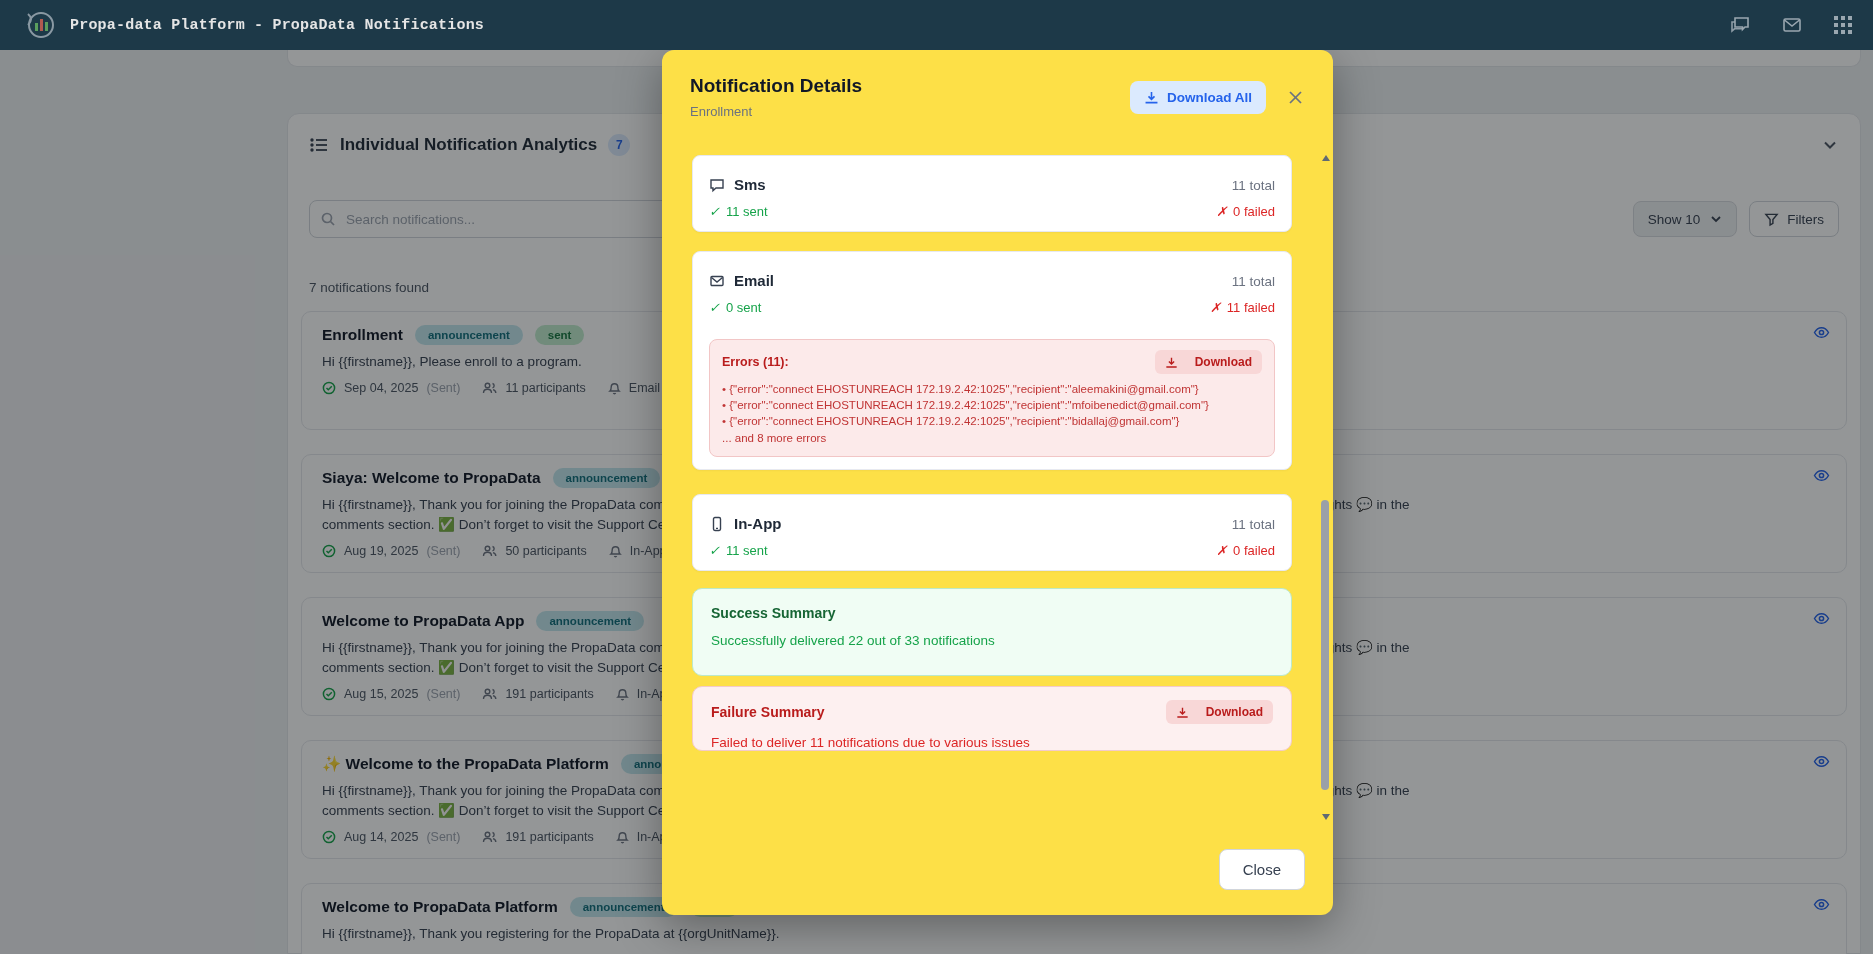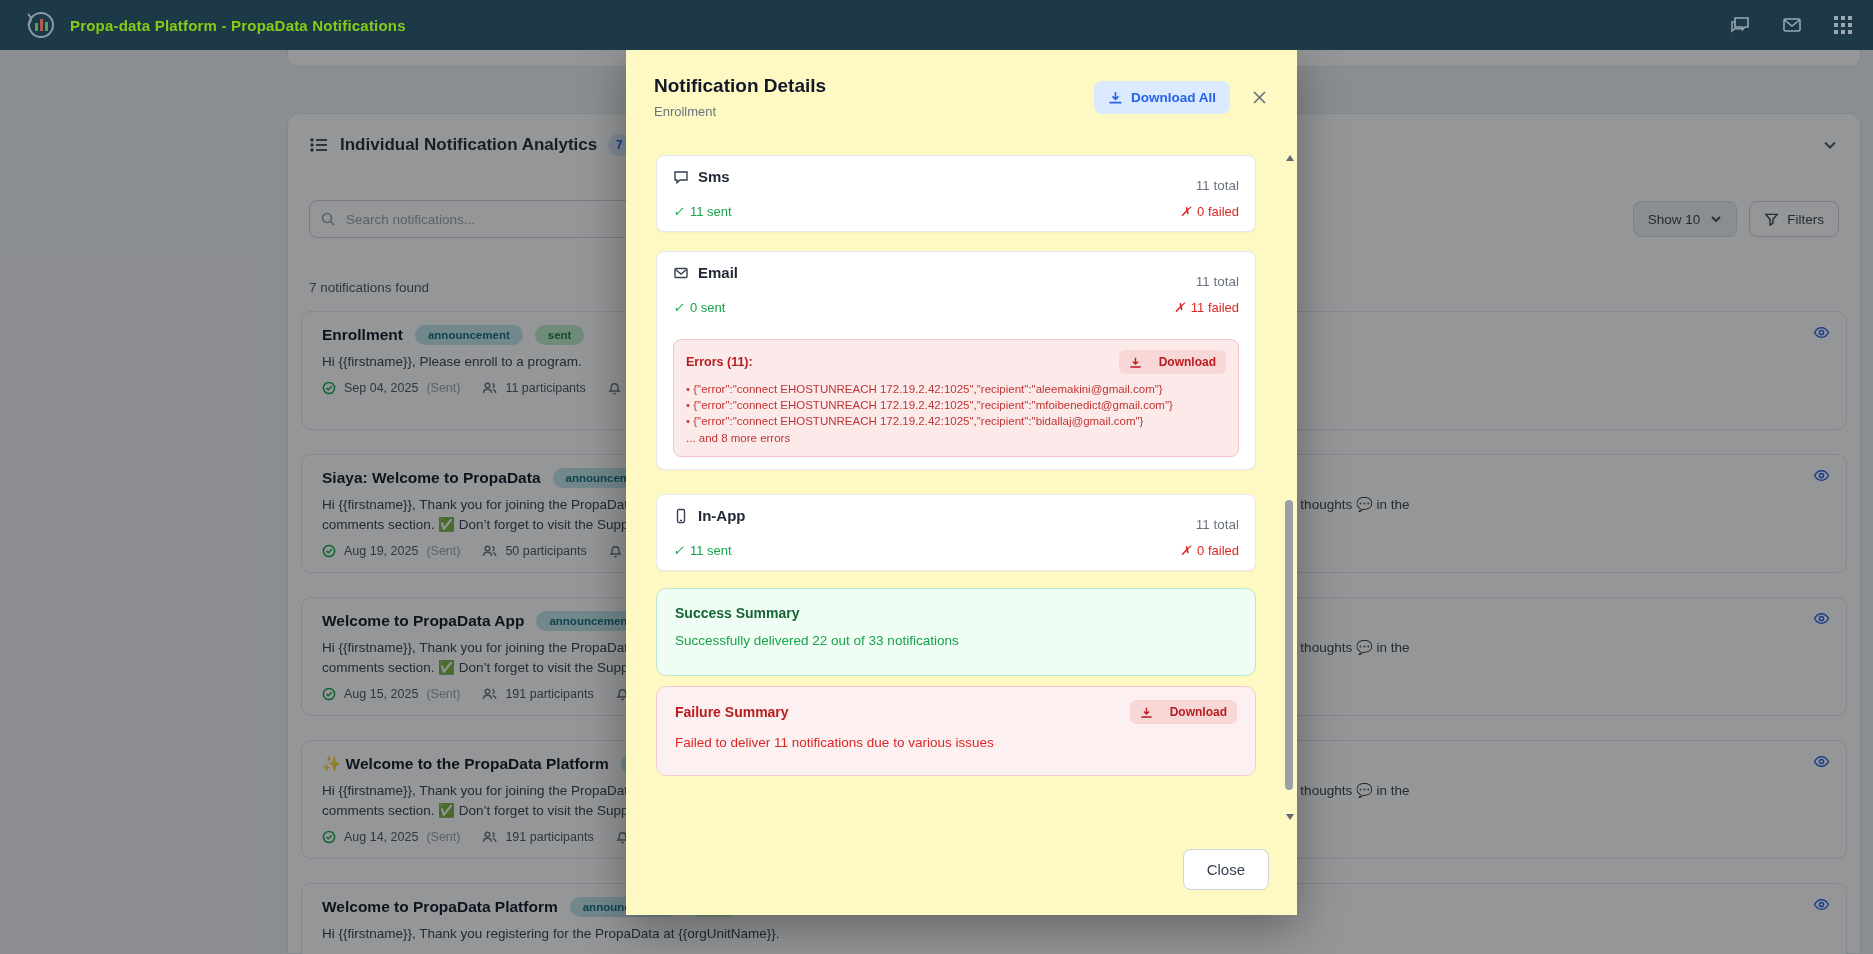--- a/index.html
+++ b/index.html
@@ -3,21 +3,21 @@
 <meta charset="utf-8">
 <style>
   * { margin:0; padding:0; box-sizing:border-box; }
   html,body { width:1873px; height:954px; overflow:hidden; }
   body { font-family:"Liberation Sans", sans-serif; background:#eef0f2; position:relative; color:#111827; }
   svg { display:block; }
 
   
   .navbar { position:absolute; top:0; left:0; right:0; height:50px; background:#1d3948; display:flex; align-items:center; justify-content:space-between; padding:0 20px; z-index:60; }
   .nav-left { display:flex; align-items:center; gap:14px; }
-  .nav-title { color:#84cc16; font-size:15px; font-weight:700; letter-spacing:.2px; }
+  .nav-title { color:#e5e5e5; font-size:15px; font-weight:700; letter-spacing:.2px;font-family:Liberation Mono, monospace; }
   .nav-right { display:flex; align-items:center; gap:30px; }
   .nav-icon { color:#9aa7b0; cursor:pointer; }
 
   
   .page-content { position:absolute; top:50px; left:0; right:0; bottom:0; }
   .top-strip { position:absolute; top:0; left:287px; width:1574px; height:17px; background:#ffffff; border:1px solid #e3e6ea; border-top:none; border-radius:0 0 10px 10px; }
   .analytics-card { position:absolute; top:63px; left:287px; width:1574px; height:841px; background:#fff; border:1px solid #e3e6ea; border-radius:12px 12px 0 0; padding:0 13px; }
   .panel-header { display:flex; align-items:center; gap:11px; padding:20px 8px 0 8px; }
   .panel-title { font-size:17px; font-weight:700; color:#1f2937; }
   .count-badge { width:22px; height:22px; border-radius:50%; background:#dbeafe; color:#2563eb; font-size:12px; font-weight:700; display:flex; align-items:center; justify-content:center; }
@@ -41,31 +41,31 @@
   .eye { position:absolute; top:12px; right:16px; color:#2563eb; cursor:pointer; }
   .notif-body { margin-top:7px; font-size:13.5px; color:#374151; line-height:20px; white-space:nowrap; overflow:hidden; }
   .notif-meta { margin-top:9px; display:flex; align-items:center; gap:22px; font-size:12.5px; color:#4b5563; white-space:nowrap; }
   .meta-group { display:flex; align-items:flex-start; gap:8px; }
   .meta-group .micon { color:#6b7280; }
   .meta-group .check { color:#16a34a; }
   .sent-tag { color:#9ca3af; }
 
   
   .overlay { position:absolute; top:50px; left:0; right:0; bottom:0; background:rgba(12,15,18,0.44); z-index:40; }
-  .modal { position:absolute; left:626px; top:50px; width:671px; height:865px; background:#fef9c3; z-index:50; box-shadow:0 12px 45px rgba(0,0,0,.35); }
+  .modal { position:absolute; left:662px; top:50px; width:671px; height:865px; background:#fde047; z-index:50; box-shadow:0 12px 45px rgba(0,0,0,.35);border-radius:12px; }
   .modal-header { display:flex; justify-content:space-between; align-items:flex-start; padding:25px 28px 0 28px; }
   .modal-title { font-size:19px; font-weight:700; color:#111827; }
   .modal-subtitle { margin-top:7px; font-size:13px; color:#6b7280; }
   .header-actions { display:flex; align-items:center; gap:20px; margin-top:6px; }
   .download-all { display:flex; align-items:center; gap:8px; background:#dbeafe; color:#2563eb; border:none; border-radius:8px; padding:9px 14px; font-size:13.5px; font-weight:600; cursor:pointer; font-family:inherit; }
   .modal-close { color:#6b7280; cursor:pointer; }
 
   .modal-body { position:absolute; top:105px; left:30px; width:600px; }
   .channel-card { background:#fff; border:1px solid #e7e9f0; border-radius:8px; padding:12px 16px; box-shadow:0 1px 2px rgba(16,24,40,.04); }
-  .ch-row { display:flex; justify-content:space-between; align-items:flex-start; }
+  .ch-row { display:flex; justify-content:space-between; align-items:flex-end; }
   .ch-row + .ch-row { margin-top:11px; }
   .ch-name { display:flex; align-items:center; gap:9px; font-size:15px; font-weight:700; color:#1f2937; }
   .ch-name .cicon { color:#374151; }
   .ch-total { font-size:13.5px; color:#6b7280;margin-top:10px; }
   .ch-sent { font-size:13px; color:#16a34a; display:flex; gap:6px; align-items:center; }
   .ch-failed { font-size:13px; color:#dc2626; display:flex; gap:6px; align-items:center; }
   .card-email { margin-top:19px; }
   .card-inapp { margin-top:24px; }
 
   .errors-box { margin-top:24px; background:#fceaea; border:1px solid #f2c6c6; border-radius:8px; padding:10px 12px; }
@@ -74,21 +74,21 @@
   .err-download { display:flex; align-items:center; gap:17px; background:#f8d7d7; color:#b91c1c; border:none; border-radius:6px; padding:5px 10px; font-size:12px; font-weight:600; cursor:pointer; font-family:inherit; }
   .error-lines { margin-top:7px; }
   .error-line { font-size:11.5px; color:#c03434; line-height:16px; white-space:nowrap; overflow:hidden; }
   .error-line::before { content:"• "; }
   .error-more { font-size:11.5px; color:#c03434; line-height:16px; margin-top:1px; }
 
   .narrative-heading { margin-top:29px; font-size:16.5px; font-weight:700; color:#111827; }
   .success-box { margin-top:17px; height:88px; background:#f0fdf4; border:1px solid #bbe9ca; border-radius:10px; padding:16px 18px; }
   .success-title { font-size:14px; font-weight:700; color:#166534; }
   .success-text { margin-top:12px; font-size:13.5px; color:#16a34a; }
-  .failure-box { margin-top:10px; height:90px; background:#fdf0f0; border:1px solid #f3caca; border-radius:10px; padding:13px 18px; }
+  .failure-box { margin-top:10px; height:65px; background:#fdf0f0; border:1px solid #f3caca; border-radius:10px; padding:13px 18px; }
   .failure-head { display:flex; justify-content:space-between; align-items:center; }
   .failure-title { font-size:14px; font-weight:700; color:#b91c1c; }
   .failure-text { margin-top:11px; font-size:13.5px; color:#dc2626; }
 
   .modal-scrollbar { position:absolute; top:105px; right:2px; width:11px; height:665px; }
   .sb-arrow-up { position:absolute; top:0; left:2px; width:0; height:0; border-left:4px solid transparent; border-right:4px solid transparent; border-bottom:6px solid #606a73; }
   .sb-arrow-down { position:absolute; bottom:0; left:2px; width:0; height:0; border-left:4px solid transparent; border-right:4px solid transparent; border-top:6px solid #606a73; }
   .sb-thumb { position:absolute; top:345px; left:1px; width:8px; height:290px; background:#9aa0a8; border-radius:5px; }
 
   .modal-footer { position:absolute; bottom:25px; right:28px; }

